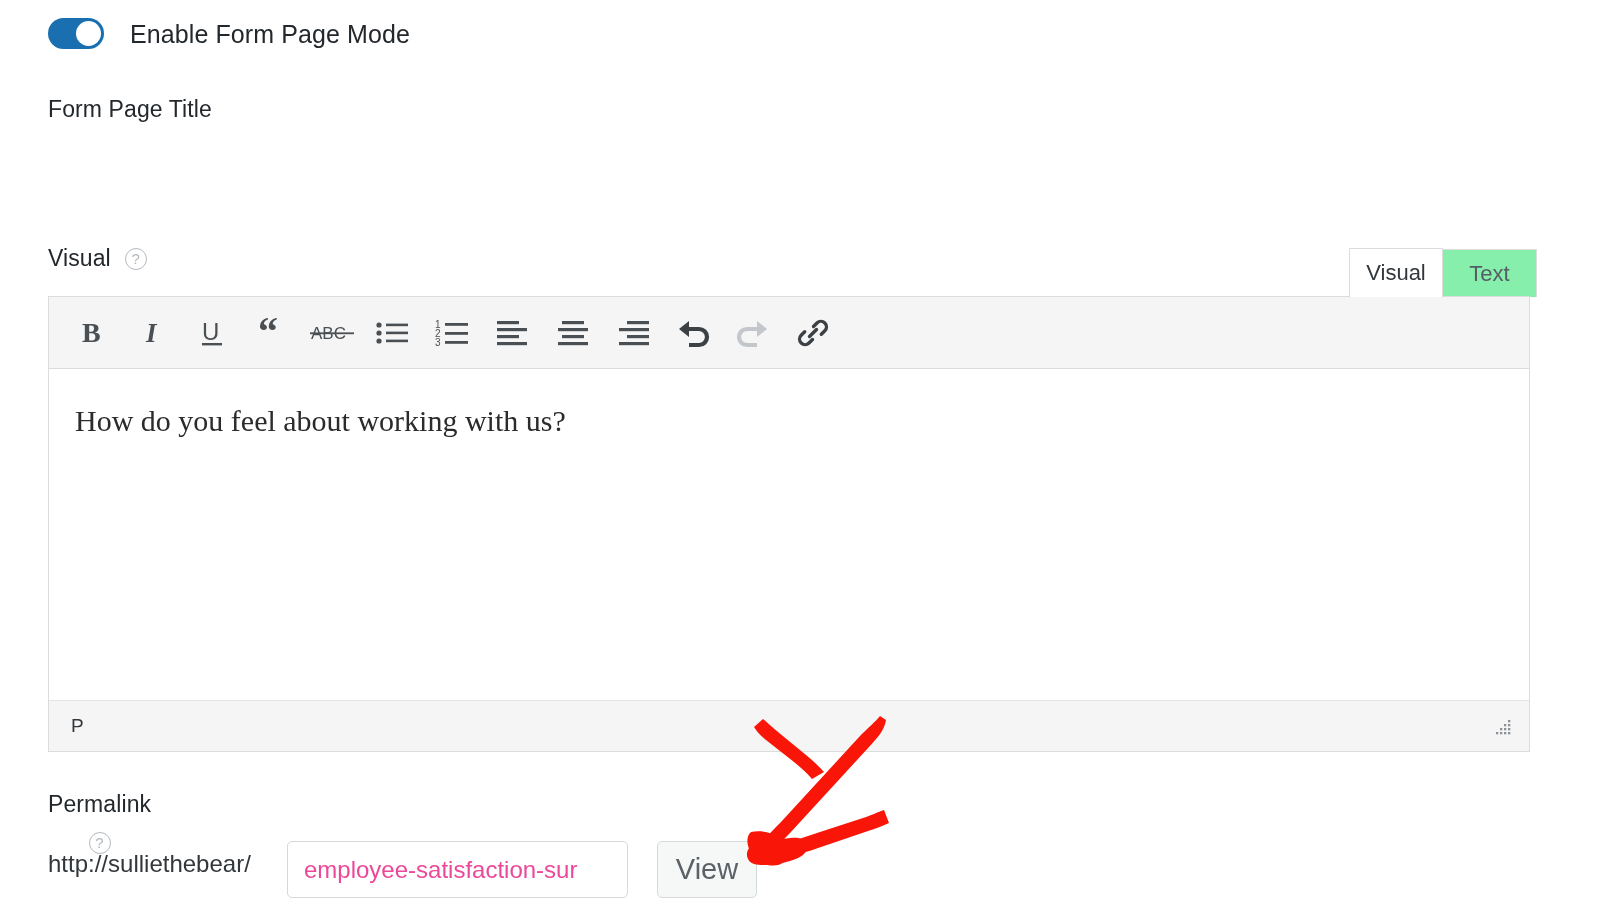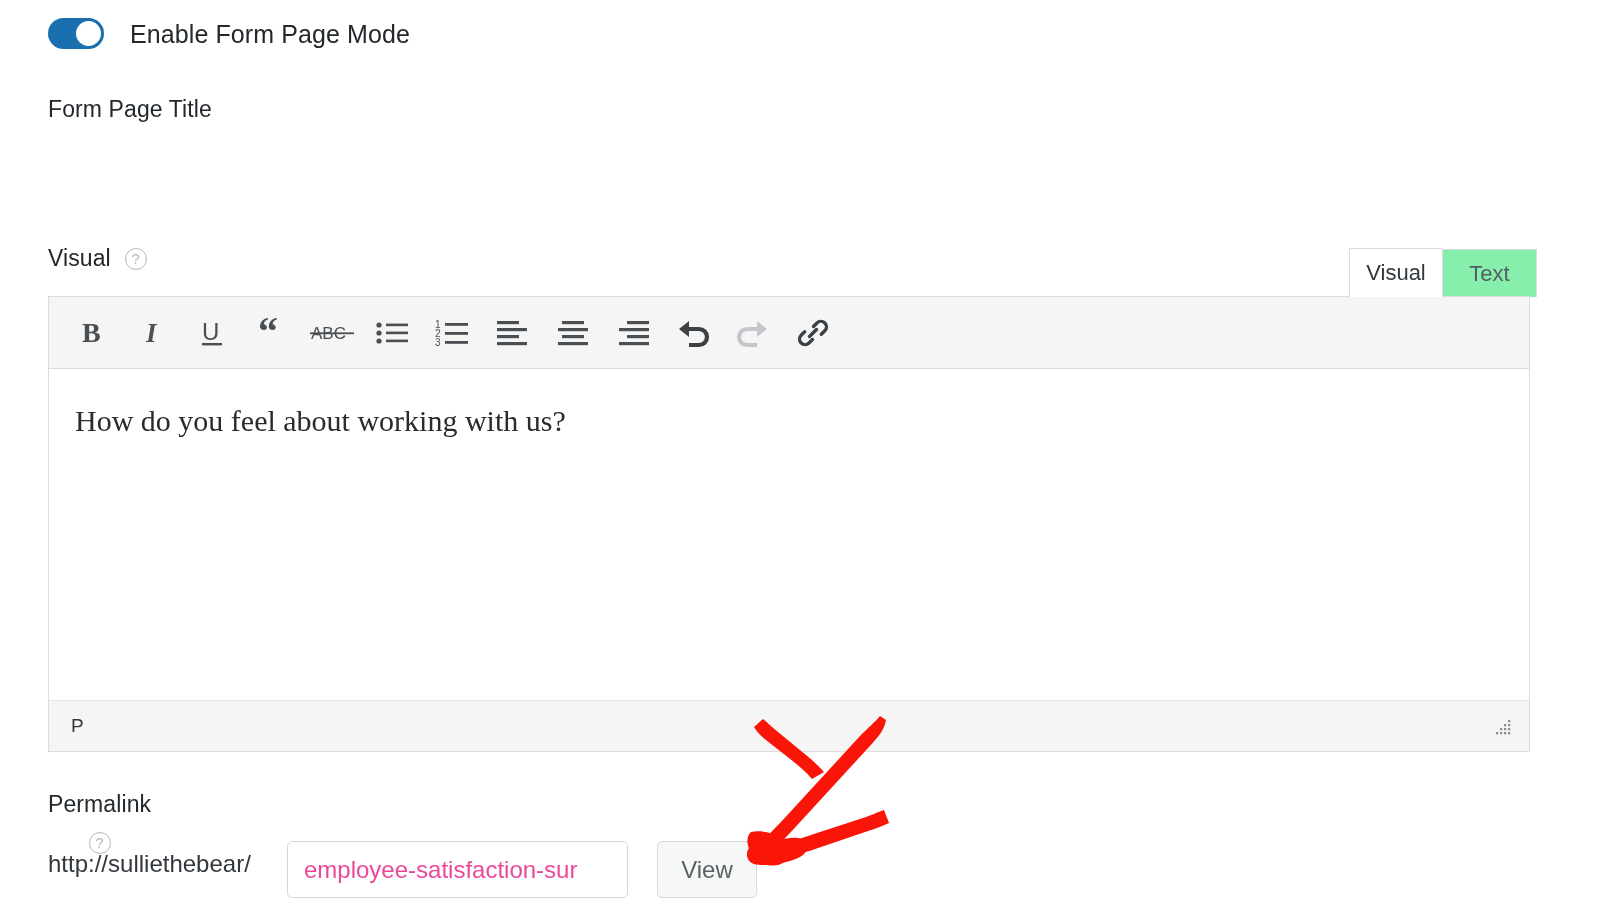--- a/index.html
+++ b/index.html
@@ -142,21 +142,21 @@
     font-size: 24px; color: #ec4899;
     padding: 0 16px;
     outline: none;
   }
   .view-btn {
     position: absolute; left: 657px; top: 841px;
     width: 100px; height: 57px;
     border: 1px solid #d5d9dd; border-radius: 5px;
     background: #f6f7f7;
     font-family: "Liberation Sans", sans-serif;
-    font-size: 24px; color: #5b6166;
+    font-size: 29px; color: #5b6166;
     cursor: pointer;
   }
 
   
   .annotation { position: absolute; left: 0; top: 0; width: 1600px; height: 922px; pointer-events: none; }
 </style>
 </head>
 <body>
 
 <div class="page">

